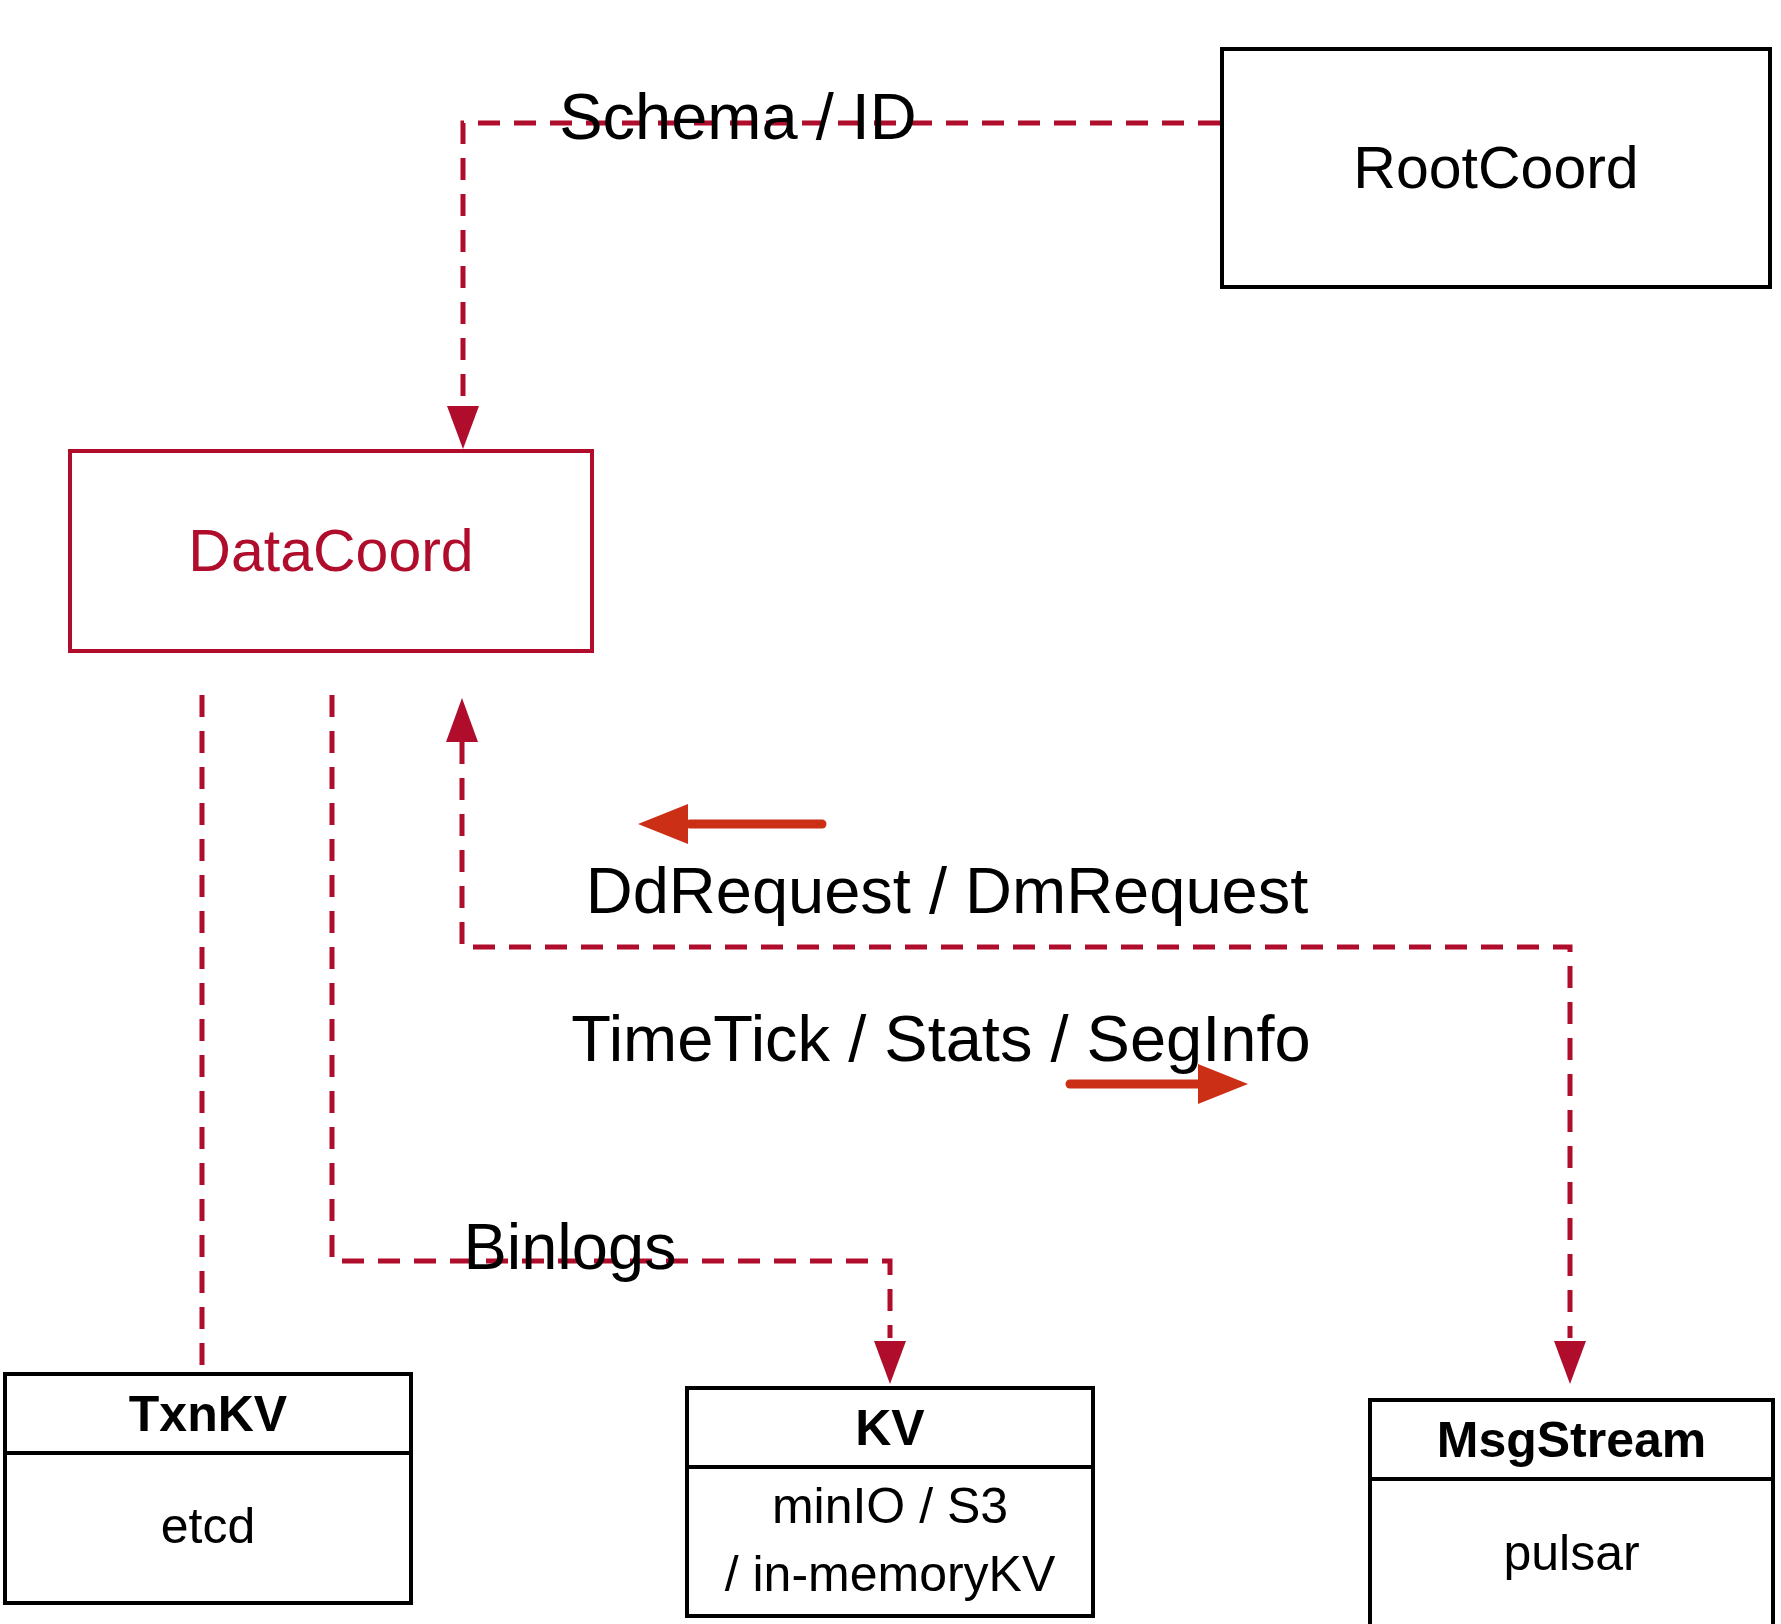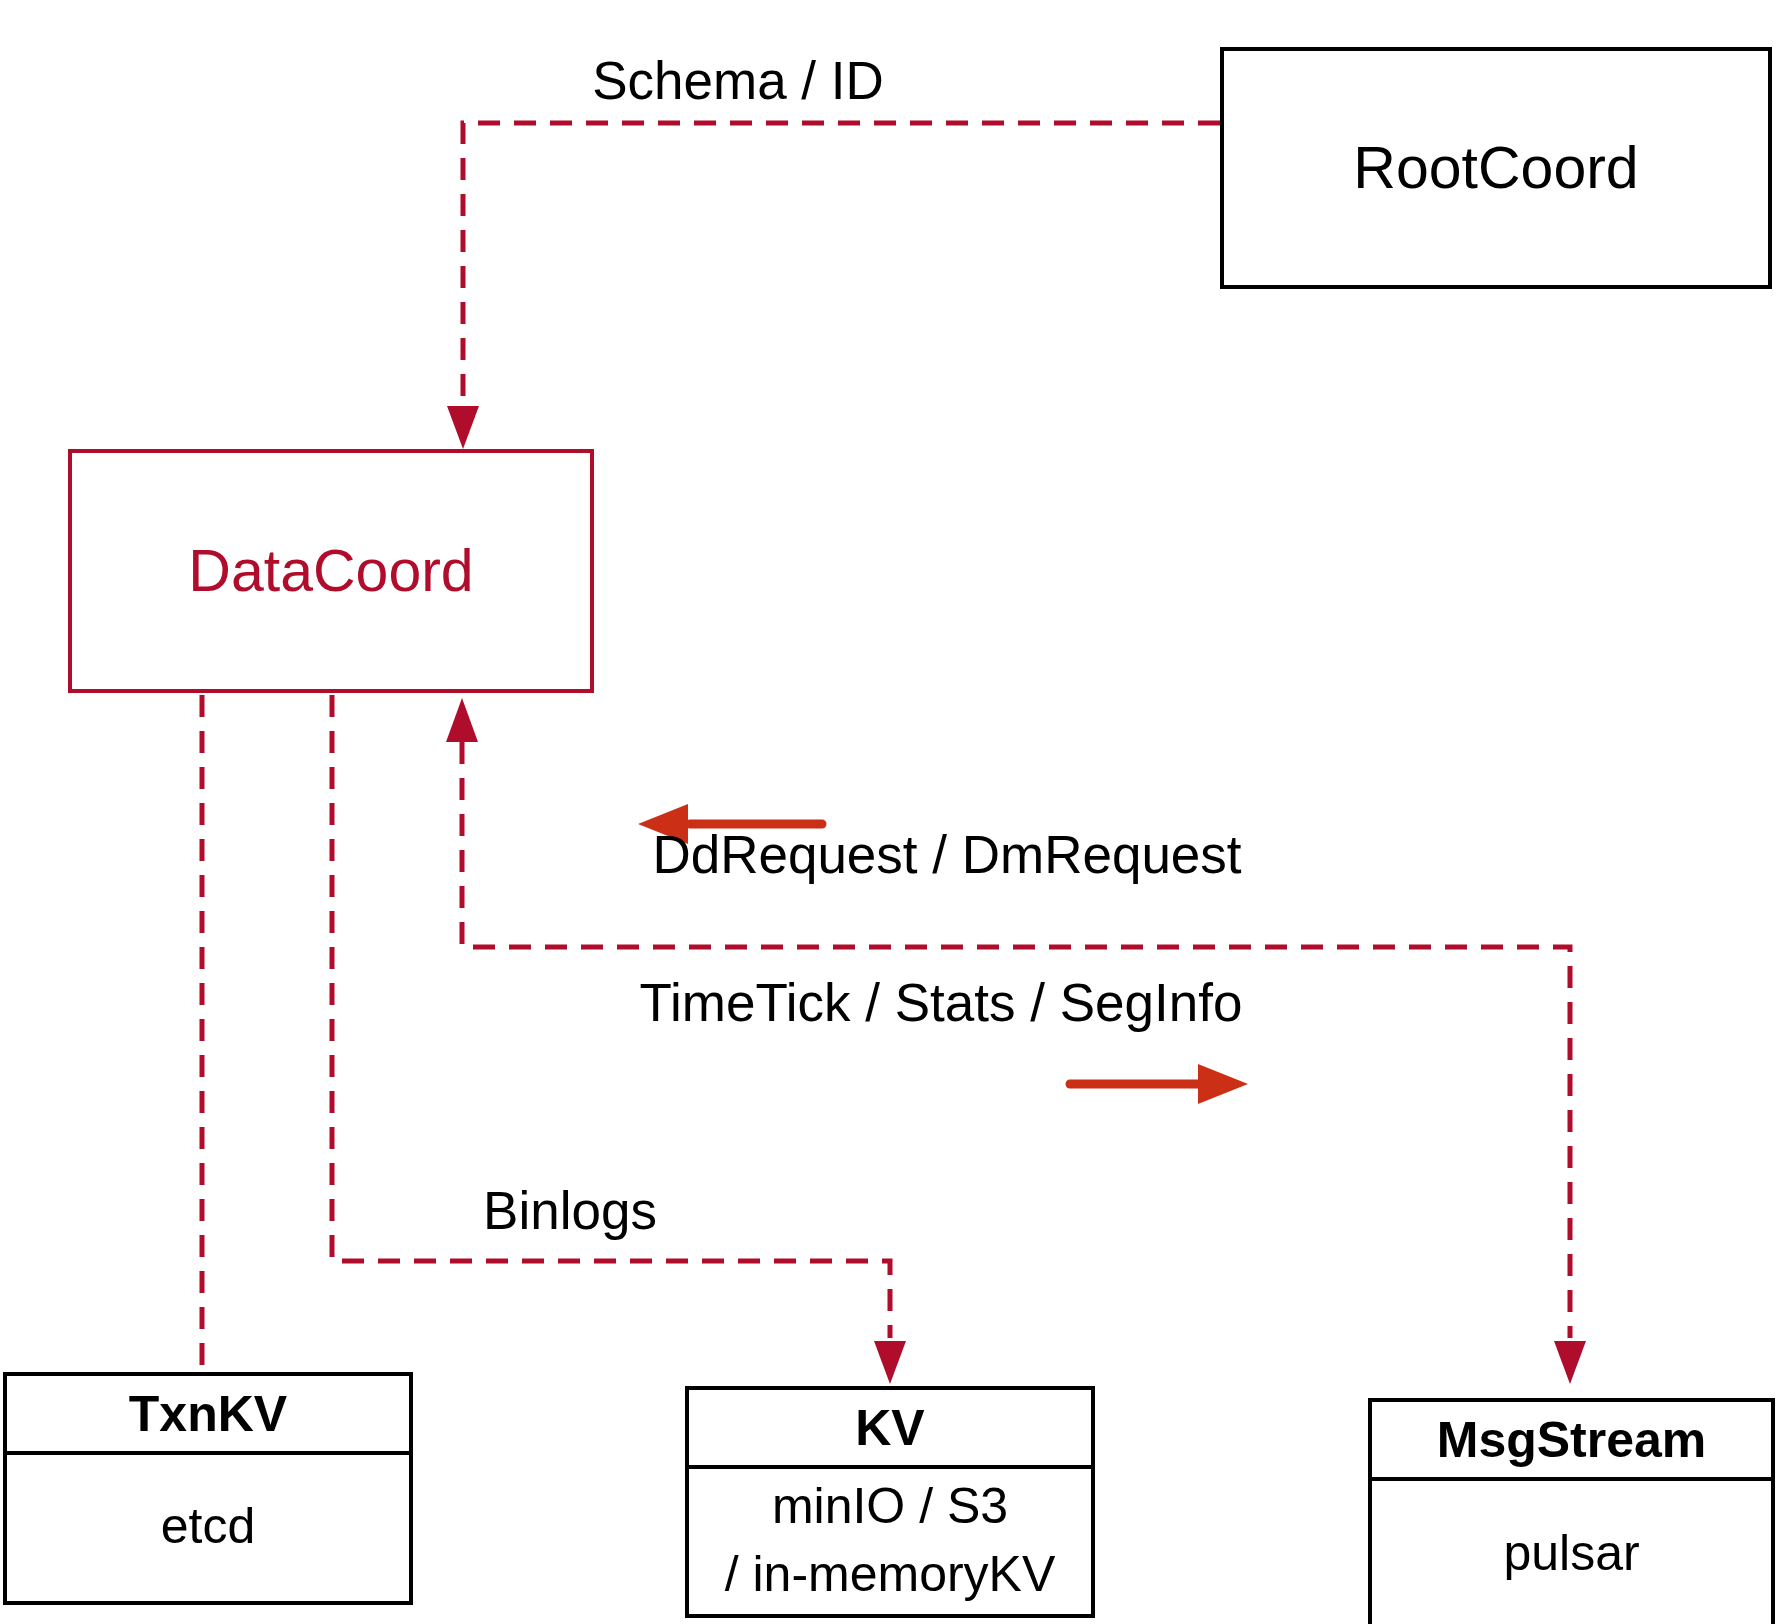--- a/index.html
+++ b/index.html
@@ -25,21 +25,21 @@
   .node{
     position:absolute;
     display:flex;align-items:center;justify-content:center;
     background:#ffffff;
     font-size:59px;color:var(--ink);
     white-space:nowrap;
   }
   .node-plain{border:4px solid var(--ink);}
   #node-rootcoord{left:1220px;top:3px;width:552px;height:242px;margin-top:44px;}
   #node-datacoord{
-    left:68px;top:449px;width:526px;height:244px;
+    left:68px;top:449px;width:526px;height:204px;
     border:4px solid var(--crimson);color:var(--crimson);
   }
 
   .tbox{position:absolute;border:4px solid var(--ink);background:#ffffff;}
   #node-txnkv{left:3px;top:1372px;width:410px;height:233px;}
   #node-kv{left:685px;top:1386px;width:410px;height:232px;}
   #node-msgstream{left:1368px;top:1386px;width:407px;height:234px;margin-top:12px;}
   .tbox-header{
     height:79px;border-bottom:4px solid var(--ink);
     display:flex;align-items:center;justify-content:center;
@@ -48,21 +48,21 @@
   .tbox-body{
     display:flex;flex-direction:column;align-items:center;justify-content:center;
     font-size:50px;color:var(--ink);line-height:68px;white-space:nowrap;
   }
   #node-txnkv .tbox-body{height:142px;}
   #node-kv .tbox-body{height:141px;}
   #node-msgstream .tbox-body{height:143px;}
 
   .edge-label{
     position:absolute;transform:translate(-50%,-50%);
-    font-size:53px;color:var(--ink);white-space:nowrap;
+    font-size:65px;color:var(--ink);white-space:nowrap;margin-top:36px;
   }
   #label-schema{left:738px;top:80px;}
   #label-ddrequest{left:947px;top:854px;}
   #label-timetick{left:941px;top:1002px;}
   #label-binlogs{left:570px;top:1210px;}
 </style>
 </head>
 <body>
 
 <div id="stage">

